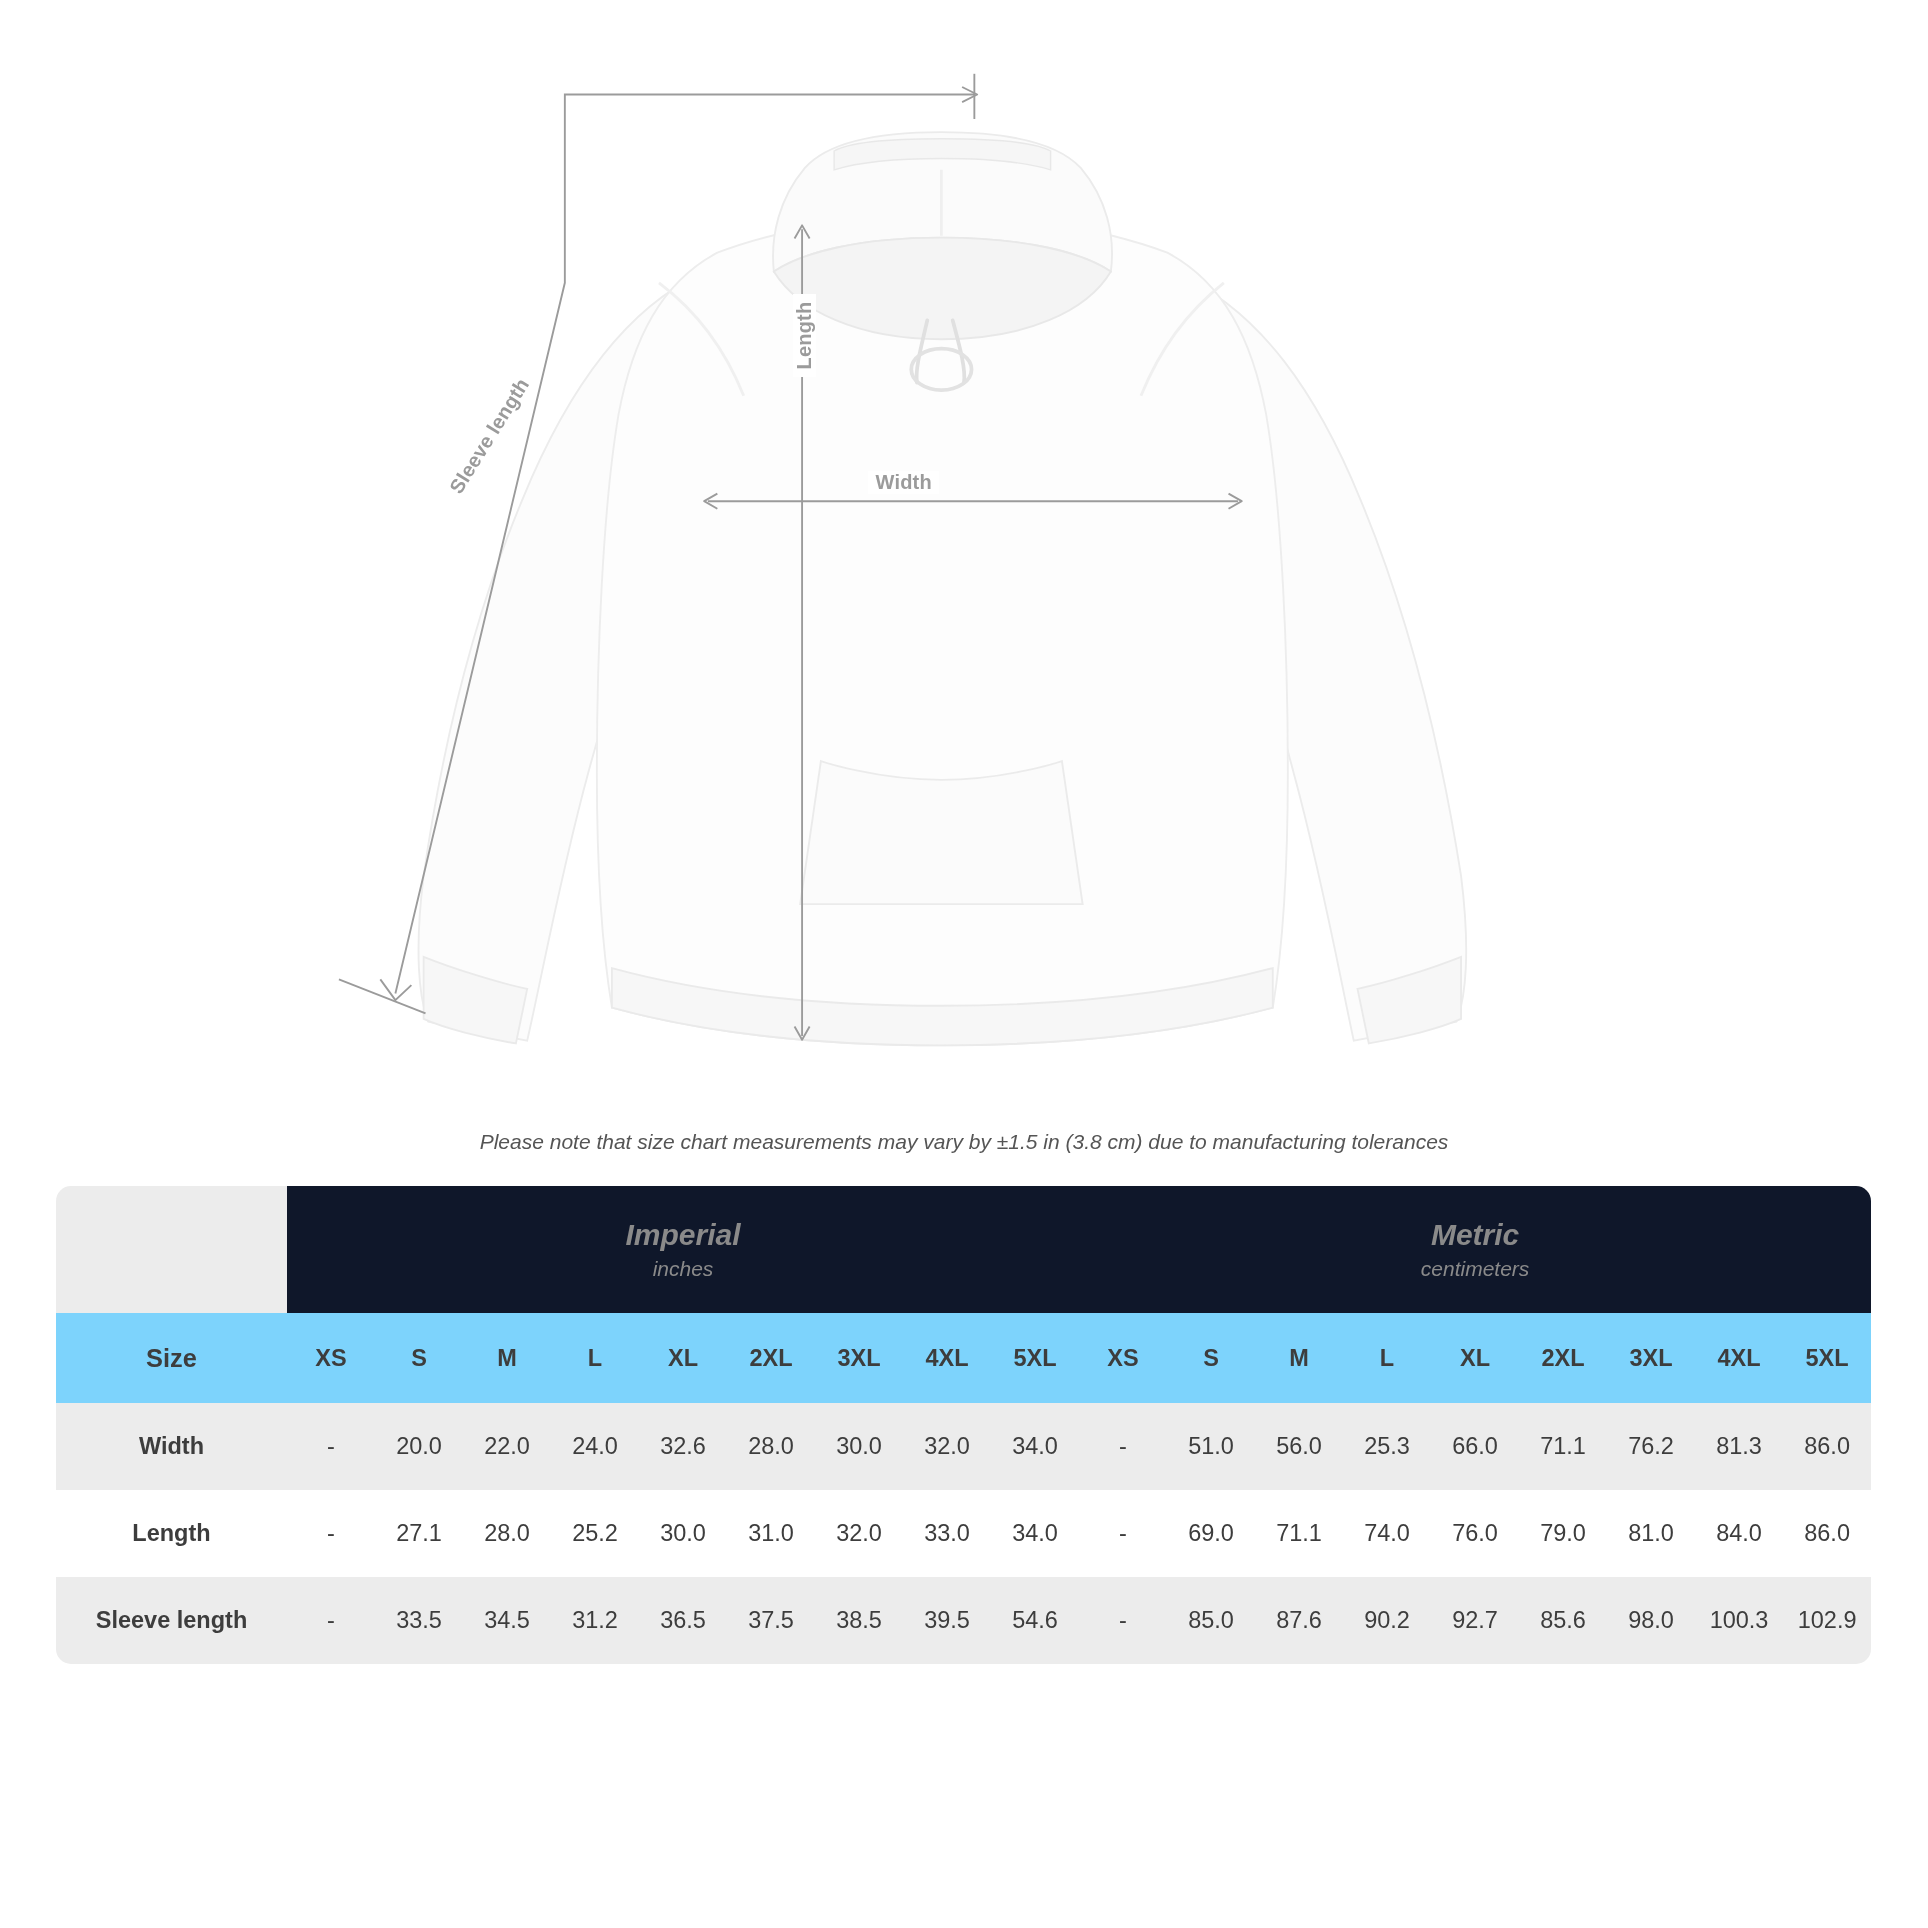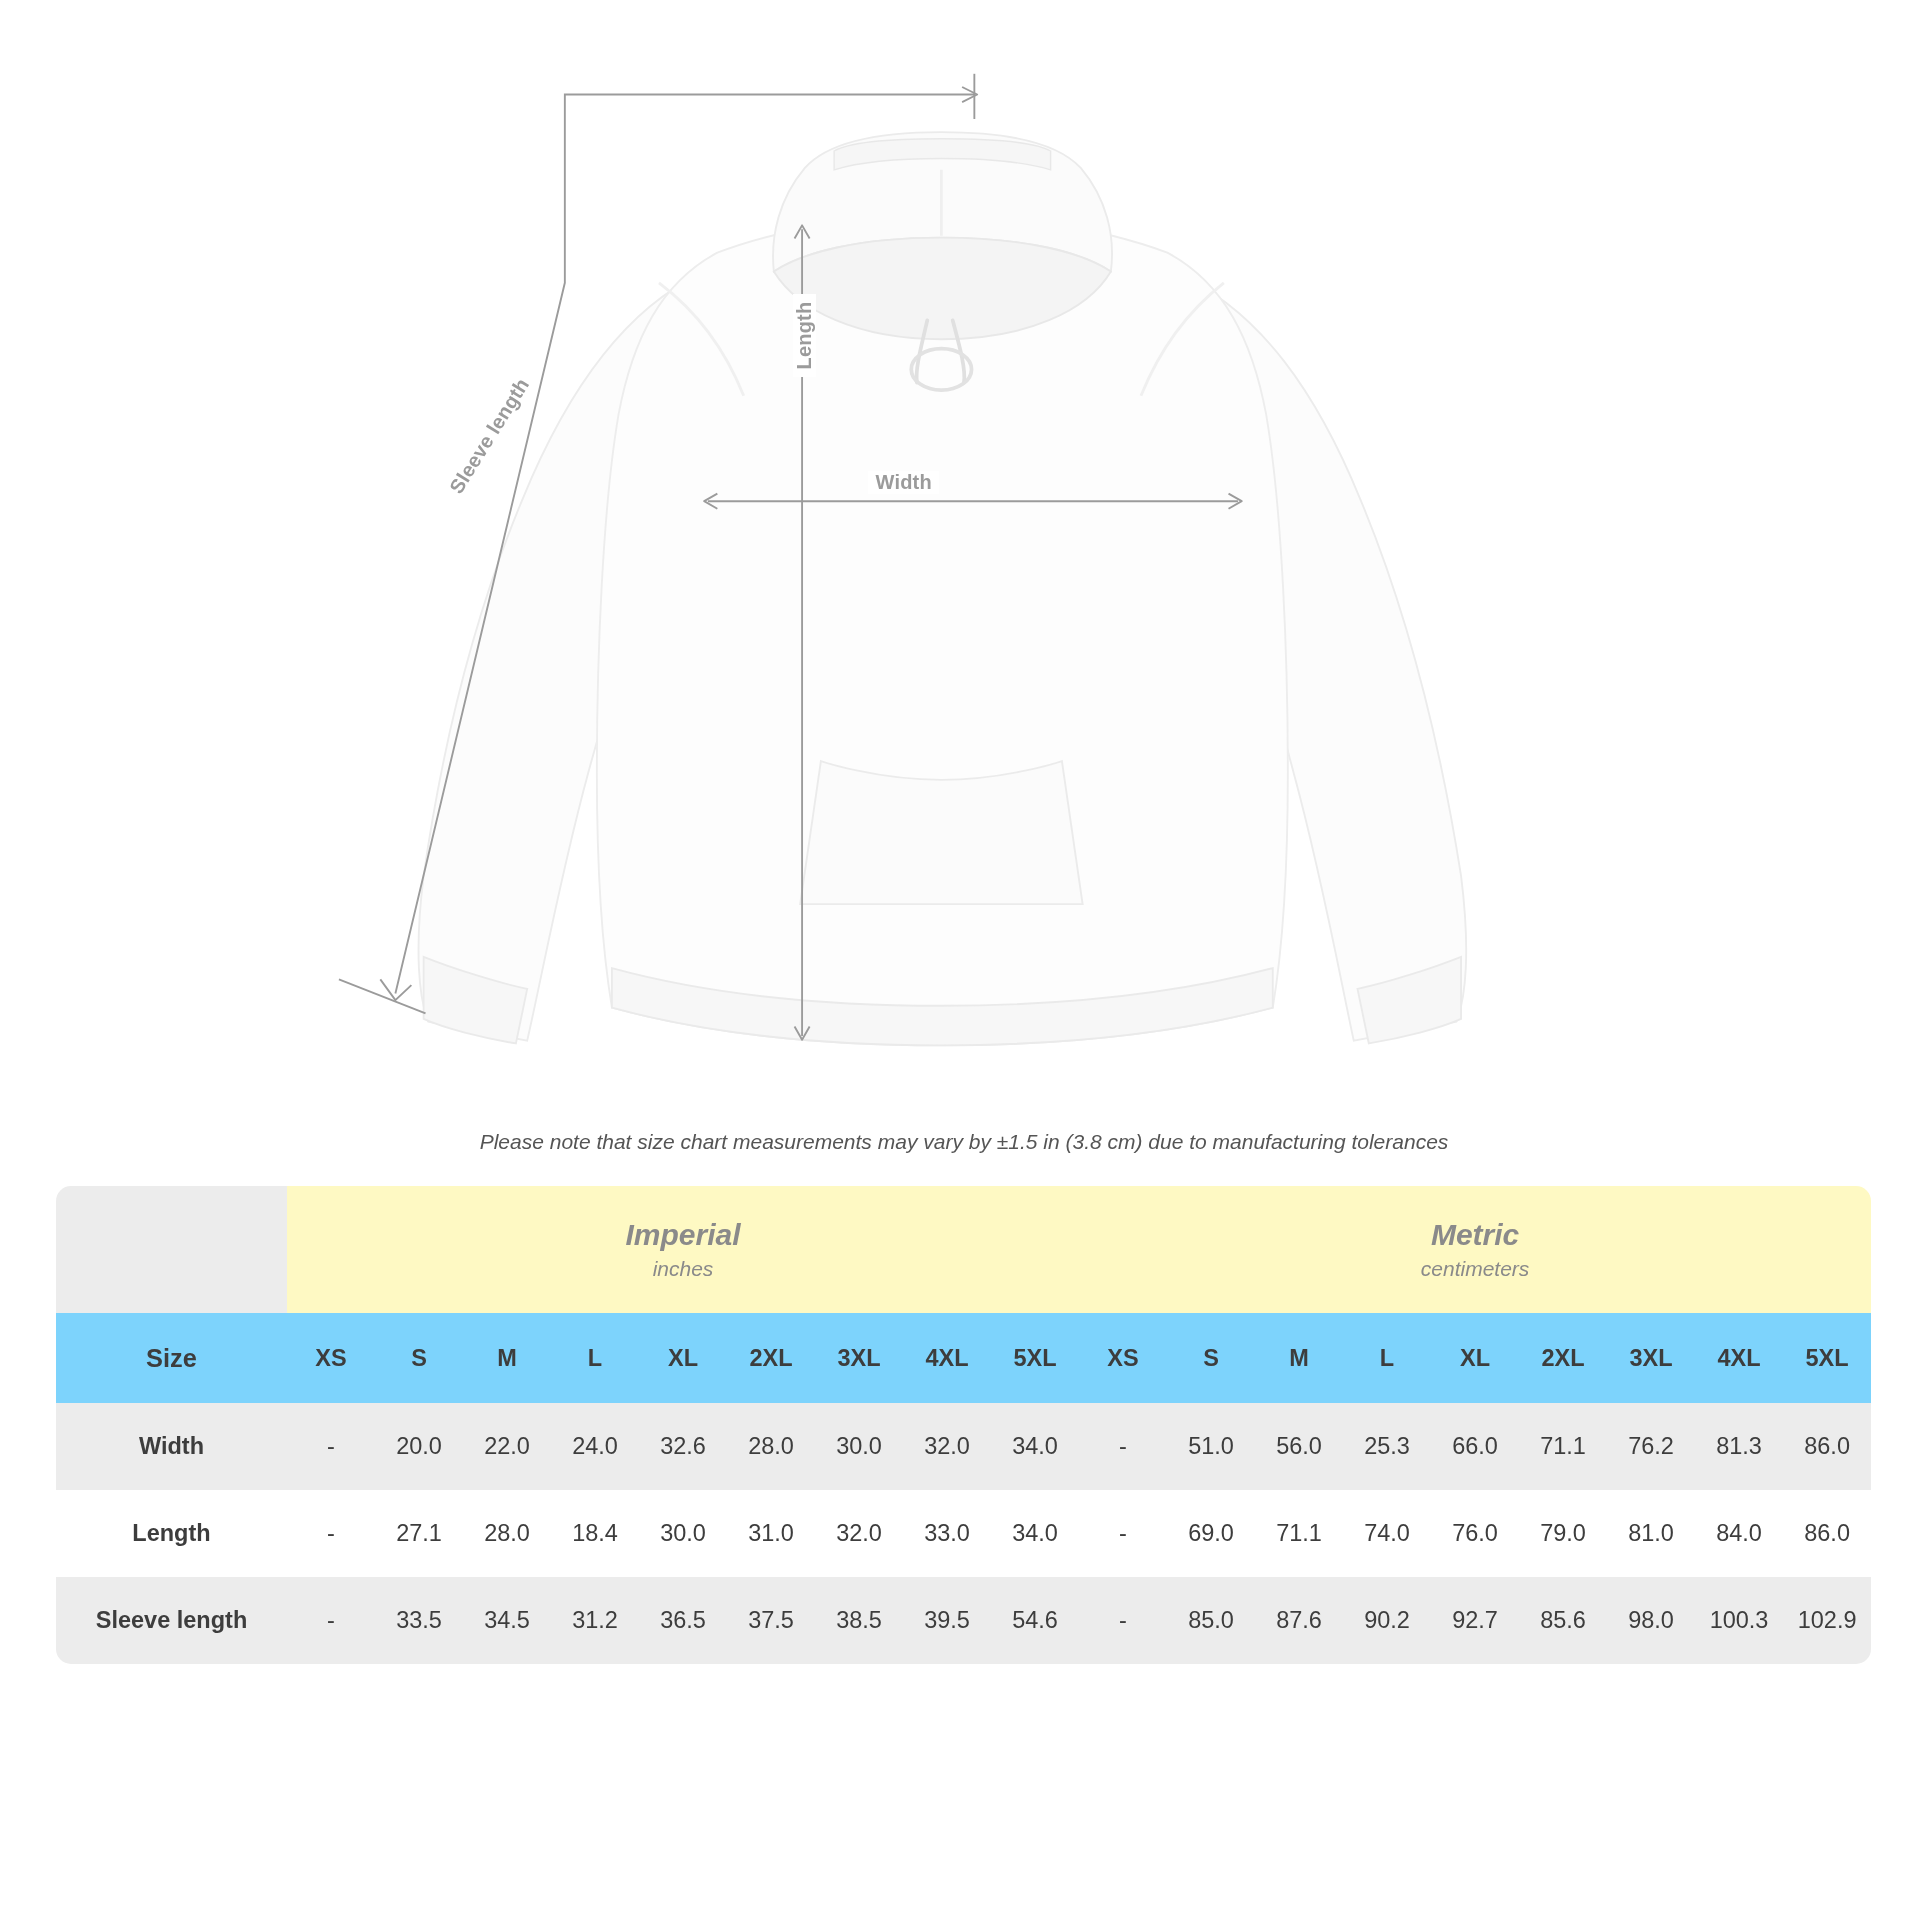--- a/index.html
+++ b/index.html
@@ -92,21 +92,21 @@
   table.size-table td, table.size-table th {
     padding: 0;
     text-align: center;
     vertical-align: middle;
     font-size: 23.5px;
     color: #3d3d3d;
     border: none;
   }
   .unit-head td {
     height: 127px;
-    background: #fef9c3;
+    background: #0f172a;
   }
   .unit-head td.corner { background: #ececec; }
   .unit-name {
     font-size: 30px;
     font-weight: bold;
     font-style: italic;
     color: #8a8a8a;
     line-height: 1.25;
   }
   .unit-sub {
@@ -270,21 +270,21 @@
           <td>76.2</td>
           <td>81.3</td>
           <td>86.0</td>
         </tr>
 
         <tr class="data-row row-plain">
           <td class="rowlabel">Length</td>
           <td>-</td>
           <td>27.1</td>
           <td>28.0</td>
-          <td>18.4</td>
+          <td>25.2</td>
           <td>30.0</td>
           <td>31.0</td>
           <td>32.0</td>
           <td>33.0</td>
           <td>34.0</td>
           <td>-</td>
           <td>69.0</td>
           <td>71.1</td>
           <td>74.0</td>
           <td>76.0</td>

